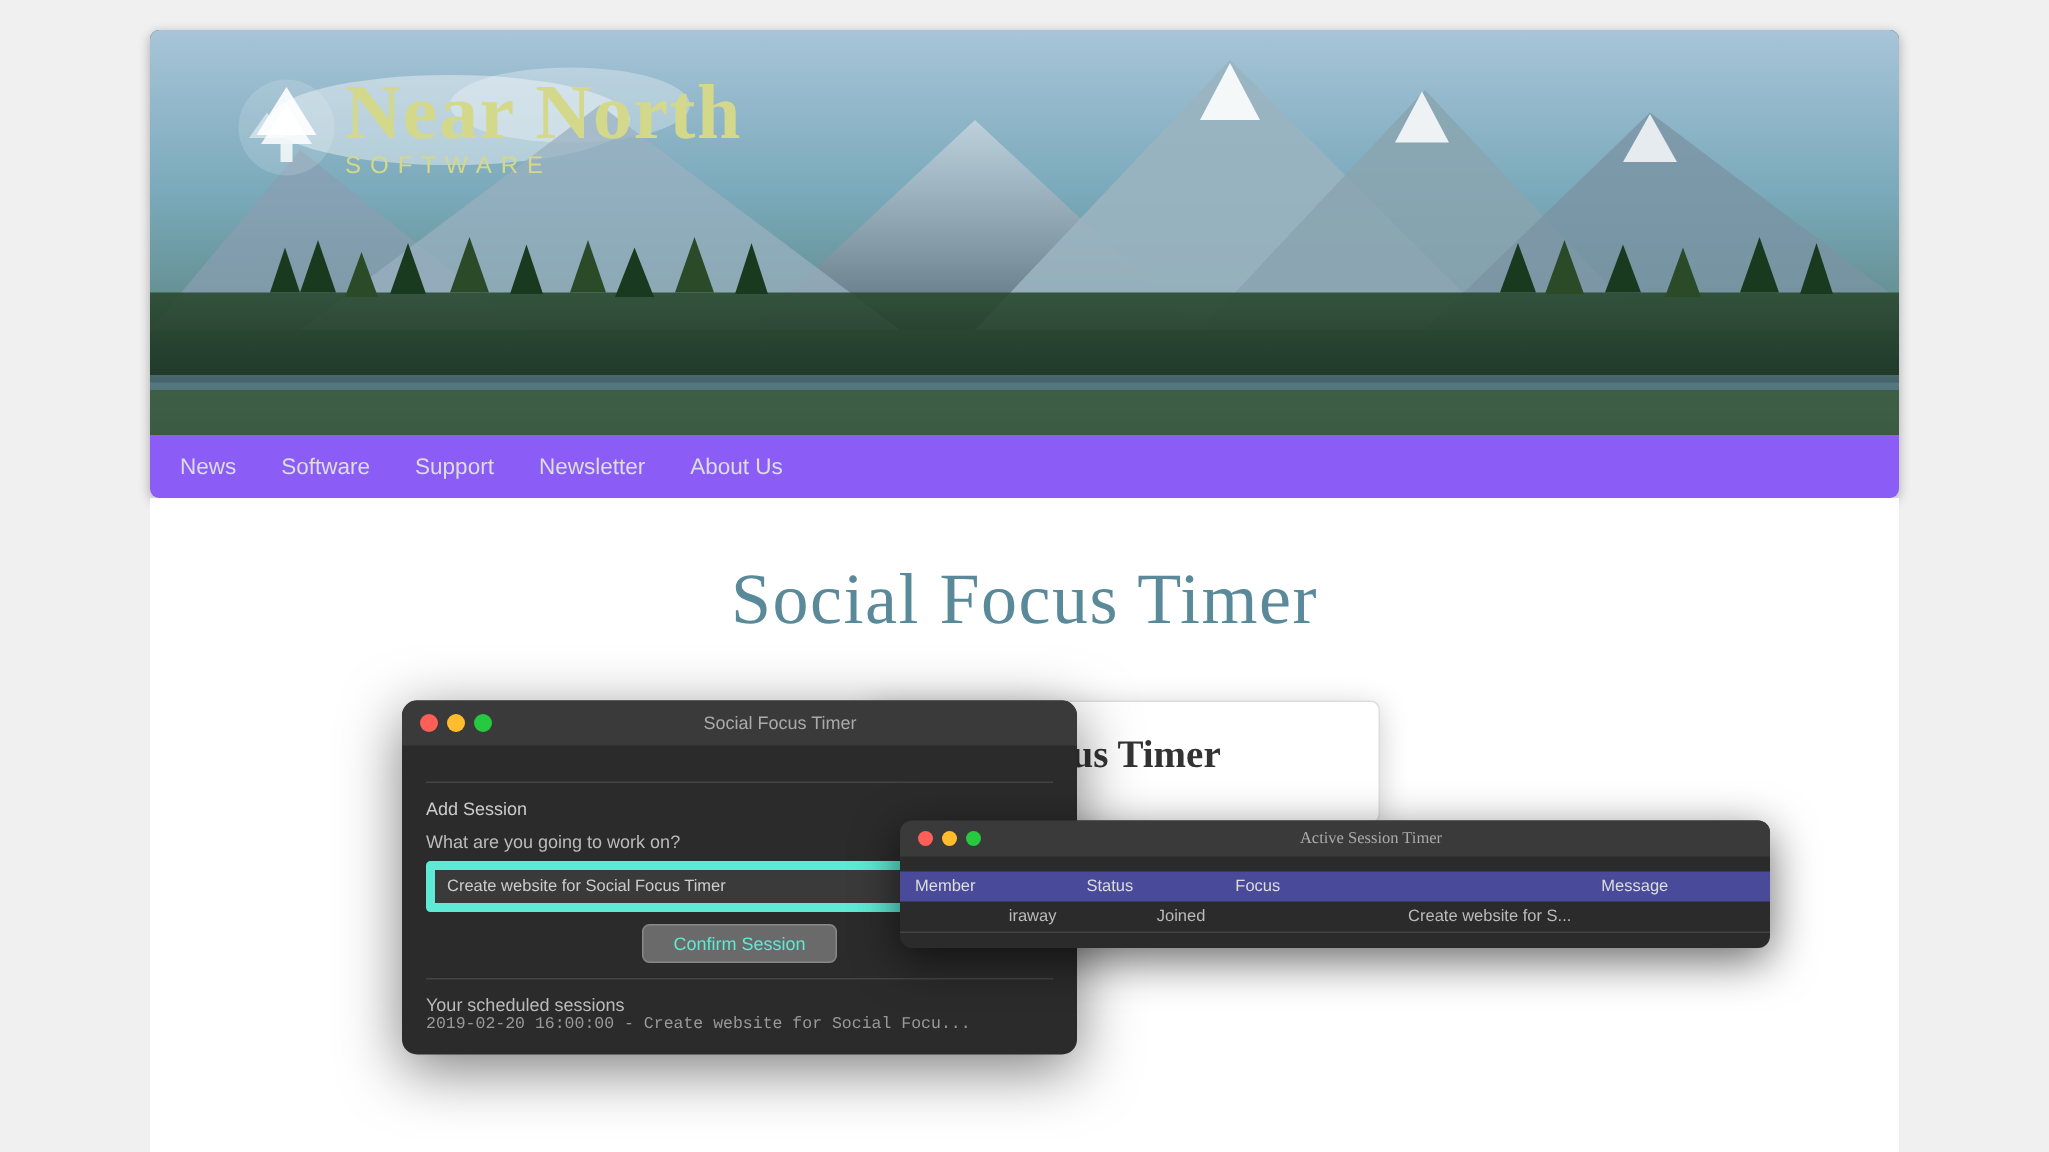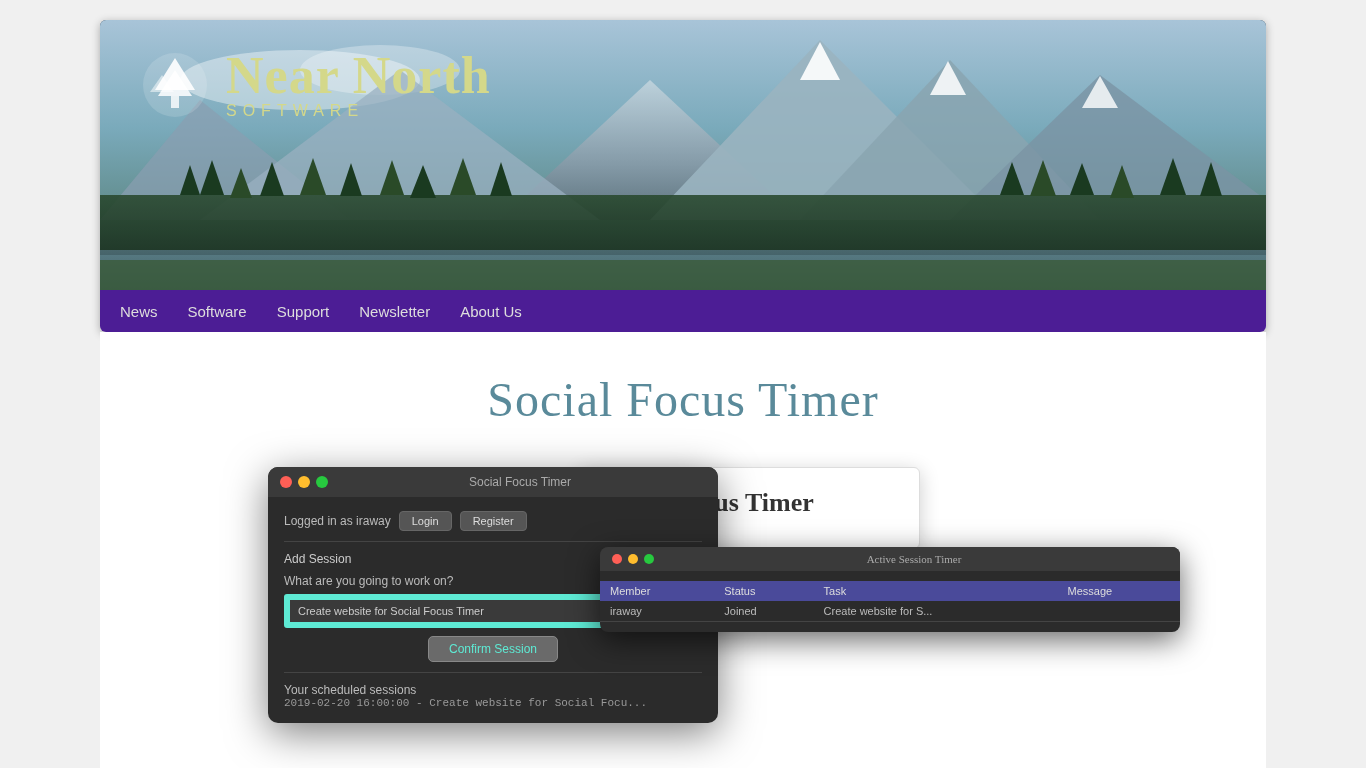--- a/index.html
+++ b/index.html
@@ -28,24 +28,24 @@
         #4a7060 60%,
         #3a5a40 80%,
         #2a4030 100%
       );
       overflow: hidden;
     }
 
     .logo-area {
       position: absolute;
       top: 30px;
-      left: 40px;
+      left: 56px;
       display: flex;
       align-items: center;
-      gap: 16px;
+      gap: 4px;
     }
 
     .logo-icon {
       width: 70px;
       height: 70px;
     }
 
     .logo-text-block {
       display: flex;
       flex-direction: column;
@@ -63,21 +63,21 @@
     .logo-subtitle {
       font-size: 16px;
       color: #d4d88a;
       letter-spacing: 6px;
       font-family: Arial, sans-serif;
       font-weight: normal;
     }
 
     
     .navbar {
-      background: #4c1d95;
+      background: #8b5cf6;
       padding: 0 20px;
       display: flex;
       align-items: center;
       height: 42px;
       gap: 30px;
     }
 
     .navbar a {
       color: #ddd;
       text-decoration: none;
@@ -322,20 +322,21 @@
       font-weight: normal;
     }
 
     .ast-table tbody tr {
       border-bottom: 1px solid #444;
     }
 
     .ast-table tbody td {
       color: #bbb;
       padding: 4px 10px;
+      text-align: right;
     }
 
     
     .mountain-svg {
       position: absolute;
       bottom: 0;
       left: 0;
       right: 0;
       width: 100%;
       height: 100%;
@@ -448,25 +449,20 @@
 
     <div class="mac-window">
       <div class="mac-titlebar">
         <div class="mac-btn mac-btn-red"></div>
         <div class="mac-btn mac-btn-yellow"></div>
         <div class="mac-btn mac-btn-green"></div>
         <span class="mac-title-text">Social Focus Timer</span>
       </div>
       <div class="mac-body">
         
-        <div class="mac-row">
-          <span class="mac-label">Logged in as iraway</span>
-          <button class="mac-btn-ui">Login</button>
-          <button class="mac-btn-ui">Register</button>
-        </div>
 
         <div class="mac-divider"></div>
 
         
         <div class="mac-section-title">Add Session</div>
 
 
         <div class="mac-label" style="margin-bottom:6px;">What are you going to work on?</div>
         <input class="mac-input-text" type="text" value="Create website for Social Focus Timer" placeholder="Create website for Social Focus Timer" style="">
 
@@ -489,21 +485,21 @@
         <div class="mac-btn mac-btn-yellow" style="width:10px;height:10px;"></div>
         <div class="mac-btn mac-btn-green" style="width:10px;height:10px;"></div>
         <span class="ast-title-text">Active Session Timer</span>
       </div>
       <div class="ast-body">
         <table class="ast-table">
           <thead>
             <tr>
               <th>Member</th>
               <th>Status</th>
-              <th>Task</th>
+              <th>Focus</th>
               <th>Message</th>
             </tr>
           </thead>
           <tbody>
             <tr>
               <td>iraway</td>
               <td>Joined</td>
               <td>Create website for S...</td>
               <td></td>
             </tr>

